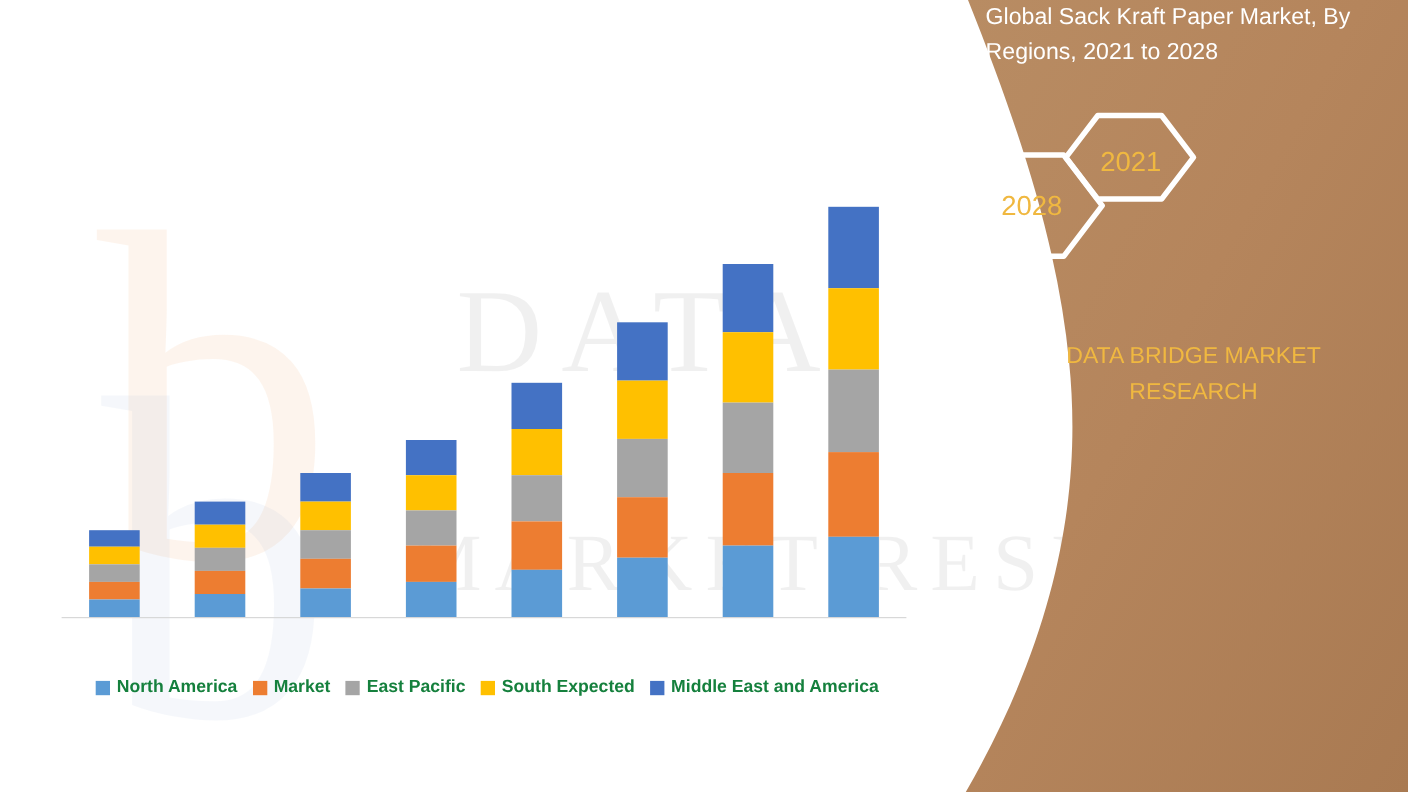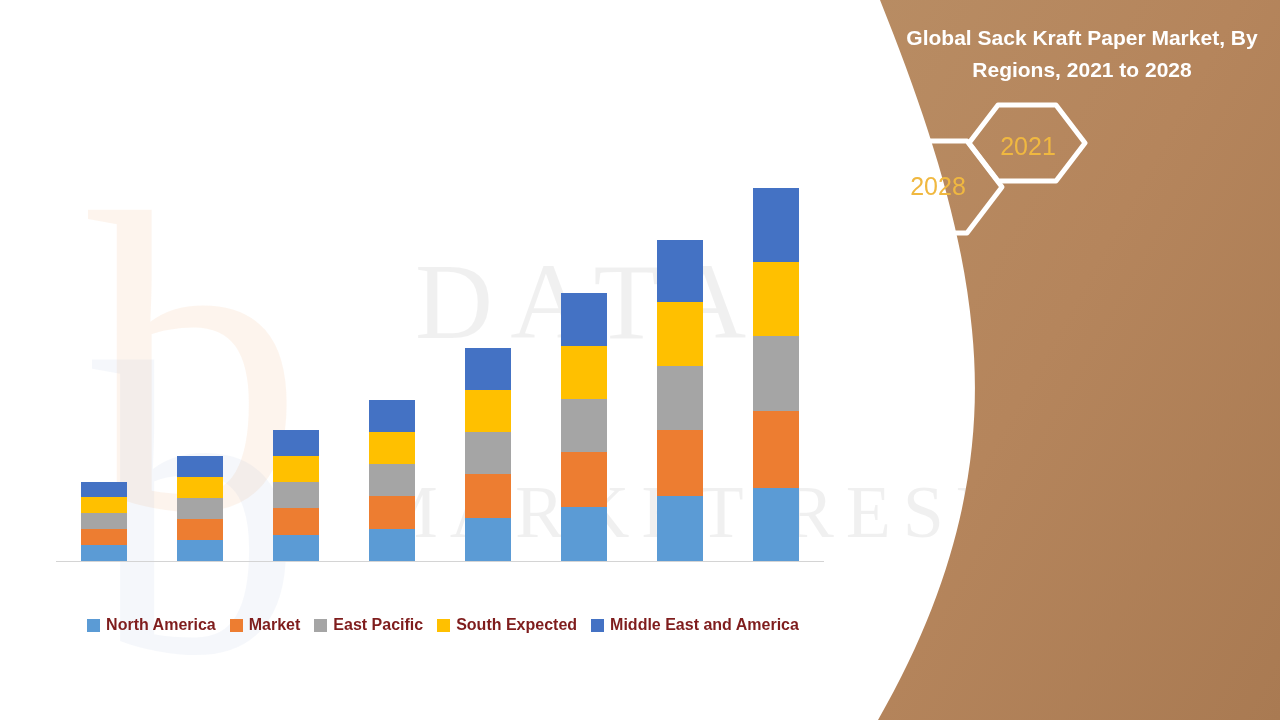--- a/index.html
+++ b/index.html
@@ -78,34 +78,33 @@
   .seg { width: 100%; }
 
   
   .legend {
     position: absolute; left: 48px; top: 616px; width: 790px;
     display: flex; align-items: center; justify-content: center;
     gap: 14px;
   }
   .legend-item { display: flex; align-items: center; gap: 6px; }
   .legend-swatch { width: 13px; height: 13px; flex: 0 0 auto; }
-  .legend-label { font-size: 16px; font-weight: bold; color: #7f1d1d; white-space: nowrap; }
+  .legend-label { font-size: 16px; font-weight: bold; color: #15803d; white-space: nowrap; }
 
   
   .right-pane {
     position: absolute; right: 0; top: 0; width: 430px; height: 720px;
     overflow: hidden;
   }
   .right-bg { position: absolute; inset: 0; }
   .right-content { position: absolute; inset: 0; }
 
   .right-title {
-    position: absolute; left: 46px; top: 22px; width: 372px;
-    text-align: center;
-    color: #ffffff; font-size: 21px; line-height: 1.5; font-weight: 700;
+    position: absolute; left: 46px; top: 0; width: 372px;
+    color: #ffffff; font-size: 21px; line-height: 1.5; font-weight: 400;
   }
 
   .hex-wrap { position: absolute; left: 0; top: 0; width: 430px; height: 300px; }
 
   .brand-lines {
     position: absolute; left: 70px; top: 308px; width: 330px;
     text-align: center;
     color: #f0b840; font-size: 21px; line-height: 1.55;
   }
 </style>
@@ -248,16 +247,20 @@
             <polygon points="84,186 124,163 164,186 164,232 124,255 84,232" fill="none" stroke="#ffffff" stroke-width="0"></polygon>
           </g>
 
           <polygon points="25,232 60,186 118,186 153,232 118,278 60,278" transform="translate(-1,-45)" fill="none" stroke="#ffffff" stroke-width="5" stroke-linejoin="round"></polygon>
           <polygon points="120,185 149,147 207,147 236,185 207,223 149,223" transform="translate(-1,-42)" fill="none" stroke="#ffffff" stroke-width="5" stroke-linejoin="round"></polygon>
           <text x="88" y="195" text-anchor="middle" font-family="Liberation Sans, sans-serif" font-size="25" fill="#f0b840">2028</text>
           <text x="178" y="155" text-anchor="middle" font-family="Liberation Sans, sans-serif" font-size="25" fill="#f0b840">2021</text>
         </svg>
       </div>
 
+      <div class="brand-lines">
+        <div>DATA BRIDGE MARKET</div>
+        <div>RESEARCH</div>
+      </div>
 
     </div>
   </div>
 </div>
 
 </body></html>

